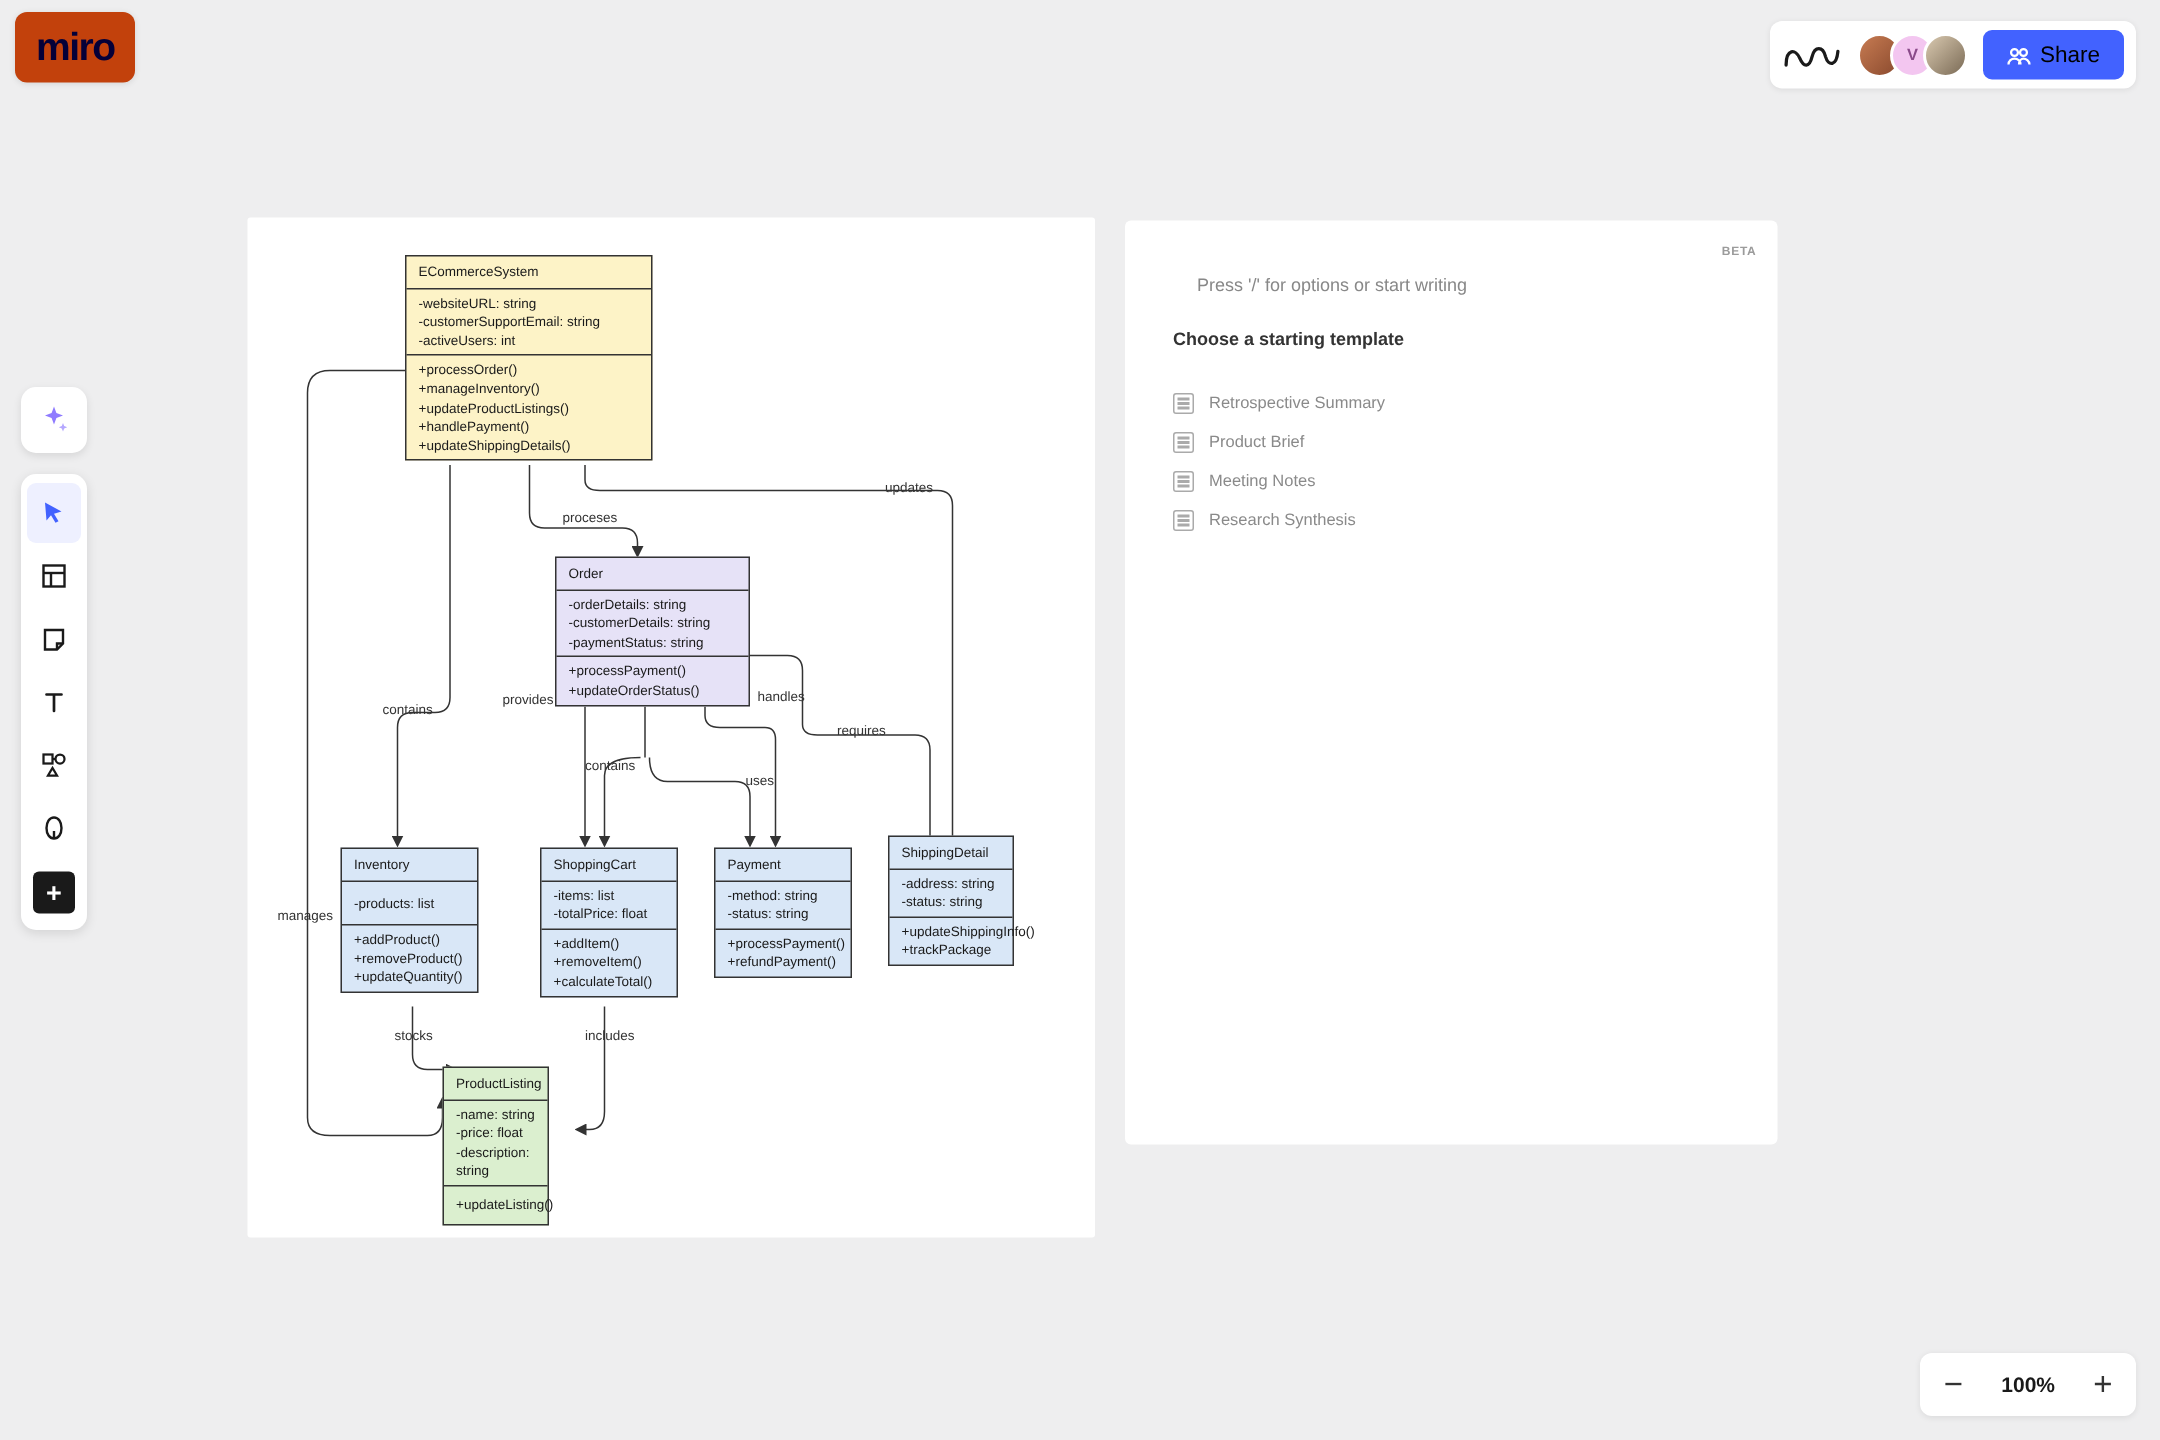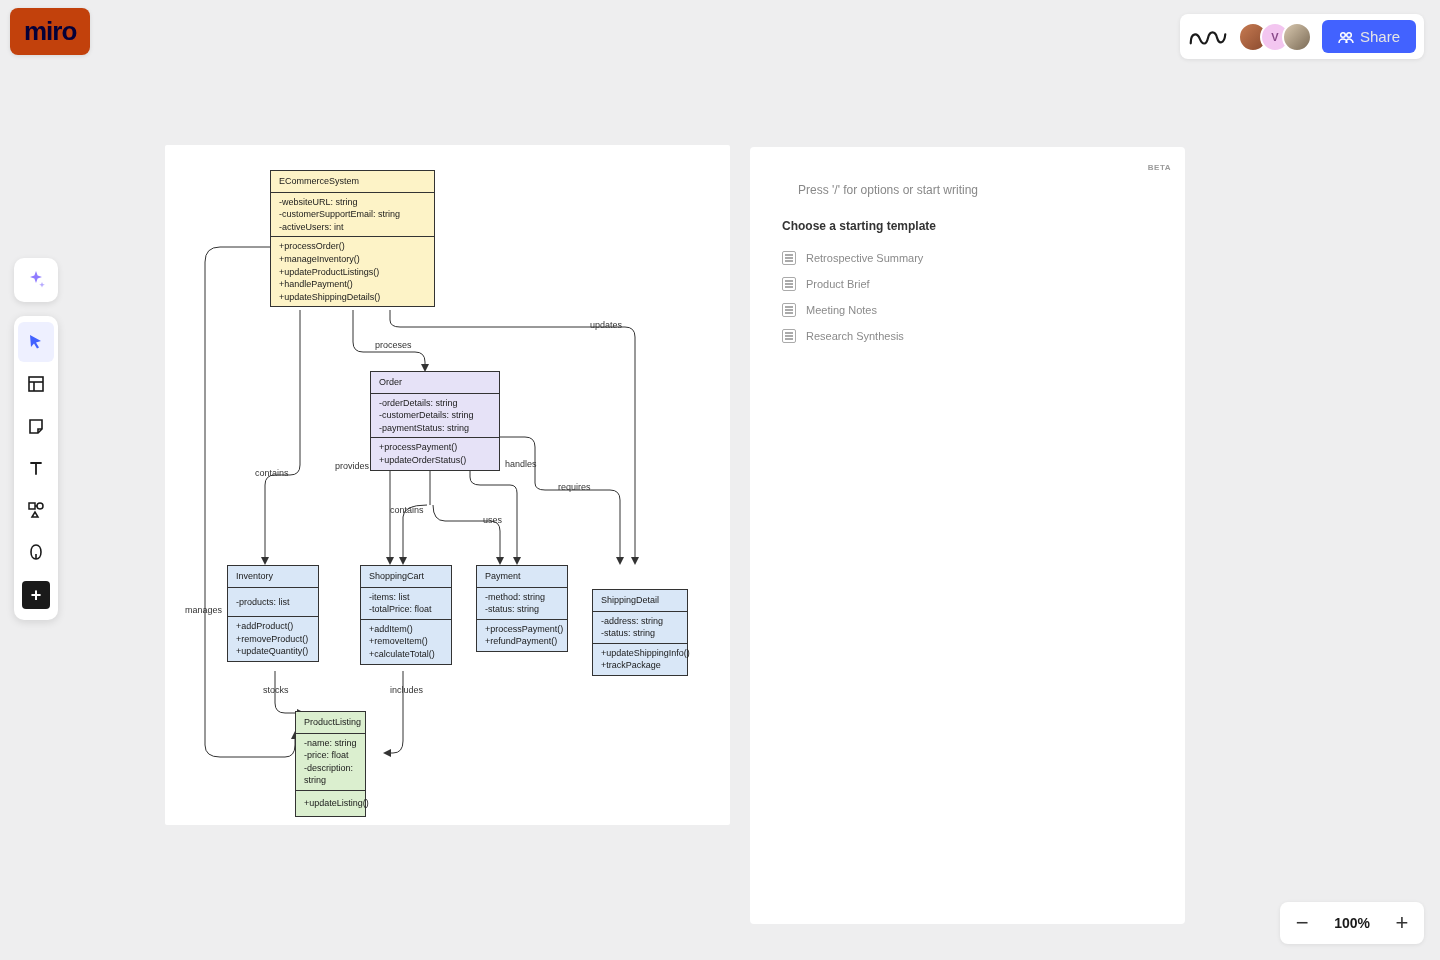--- a/index.html
+++ b/index.html
@@ -2,21 +2,21 @@
 <html><head>
 <meta charset="utf-8">
 <style>
   * { margin:0; padding:0; box-sizing:border-box; }
   body { font-family:-apple-system,BlinkMacSystemFont,"Segoe UI",Helvetica,Arial,sans-serif; background:#eeeeef; width:1440px; height:960px; overflow:hidden; position:relative; color:#1a1a1a; }
   .logo { position:absolute; top:8px; left:10px; background:#c2410c; border-radius:8px; padding:8px 14px; font-size:26px; font-weight:900; letter-spacing:-1px; color:#050038; box-shadow:0 1px 4px rgba(0,0,0,.1); }
   .top-right { position:absolute; top:14px; right:16px; background:#fff; border-radius:8px; padding:6px 8px; display:flex; align-items:center; gap:10px; box-shadow:0 1px 4px rgba(0,0,0,.08); }
   .wave-icon { width:40px; height:24px; display:flex; align-items:center; justify-content:center; }
   .avatars { display:flex; align-items:center; }
   .avatars .av { width:30px; height:30px; border-radius:50%; margin-left:-8px; border:2px solid #fff; display:flex; align-items:center; justify-content:center; font-size:11px; font-weight:600; }
-  .share-btn { background:#4262ff; color:#e5e5e5; border:none; border-radius:6px; padding:8px 16px; font-size:15px; font-weight:500; display:flex; align-items:flex-end; gap:6px; cursor:pointer; }
+  .share-btn { background:#4262ff; color:#000000; border:none; border-radius:6px; padding:8px 16px; font-size:15px; font-weight:500; display:flex; align-items:flex-end; gap:6px; cursor:pointer; }
 
   .sparkle-btn { position:absolute; left:14px; top:258px; width:44px; height:44px; background:#fff; border-radius:10px; display:flex; align-items:center; justify-content:center; box-shadow:0 2px 6px rgba(0,0,0,.1); cursor:pointer; }
   .toolbar { position:absolute; left:14px; top:316px; width:44px; background:#fff; border-radius:10px; box-shadow:0 2px 8px rgba(0,0,0,.12); padding:6px 0; display:flex; flex-direction:column; align-items:center; gap:2px; }
   .tool { width:36px; height:40px; display:flex; align-items:center; justify-content:center; cursor:pointer; border-radius:6px; }
   .tool.selected { background:#eef0ff; }
   .tool-add { width:28px; height:28px; background:#1a1a1a; border-radius:4px; color:#fff; display:flex; align-items:center; justify-content:center; font-size:18px; font-weight:600; margin:4px 0 2px 0; }
 
   .canvas { position:absolute; left:165px; top:145px; width:565px; height:680px; background:#fff; border-radius:2px; }
   .uml { position:absolute; border:1px solid #333; font-size:9px; line-height:1.4; }
   .uml .title { padding:4px 8px; border-bottom:1px solid #333; font-weight:400; }
@@ -24,25 +24,25 @@
   .uml .divider { border-top:1px solid #333; }
   .uml.yellow { background:#fdf3c7; }
   .uml.purple { background:#e6e2f7; }
   .uml.blue   { background:#d9e7f7; }
   .uml.green  { background:#dbefcf; }
 
   .edge-label { position:absolute; font-size:9px; color:#333; background:transparent; }
   svg.lines { position:absolute; left:0; top:0; width:100%; height:100%; pointer-events:none; }
   .arrow-head { fill:#333; }
 
-  .doc-panel { position:absolute; left:750px; top:147px; width:435px; height:777px; background:#fff; border-radius:4px; padding:36px 32px 20px 32px; }
+  .doc-panel { position:absolute; left:750px; top:147px; width:435px; height:616px; background:#fff; border-radius:4px; padding:36px 32px 20px 32px; }
   .beta { position:absolute; top:16px; right:14px; font-size:8px; letter-spacing:.5px; color:#9b9b9b; font-weight:600; }
   .doc-title { font-size:25px; font-weight:700; color:#4a4a55; margin-bottom:6px; }
   .doc-hint { font-size:12px; color:#888; margin-bottom:22px;margin-left:16px; }
-  .tmpl-head { font-size:12px; font-weight:700; color:#333; margin-bottom:12px; }
+  .tmpl-head { font-size:12px; font-weight:700; color:#333; margin-bottom:23px; }
   .tmpl-item { display:flex; align-items:center; gap:10px; font-size:11px; color:#8a8a8a; padding:6px 0; cursor:pointer; }
   .tmpl-icon { width:14px; height:14px; border:1px solid #aaa; border-radius:2px; position:relative; }
   .tmpl-icon::before { content:""; position:absolute; left:2px; top:2px; right:2px; height:2px; background:#aaa; box-shadow:0 3px 0 #aaa, 0 6px 0 #aaa; }
 
   .zoom { position:absolute; right:16px; bottom:16px; background:#fff; border-radius:8px; padding:8px 12px; display:flex; align-items:center; gap:22px; box-shadow:0 1px 4px rgba(0,0,0,.08); }
   .zoom .zbtn { cursor:pointer; font-size:22px; font-weight:300; color:#333; width:20px; text-align:center; }
   .zoom .zval { font-size:14px; font-weight:600; }
 </style>
 </head>
 <body>
@@ -213,21 +213,21 @@
     <div class="sec">
       <div>-method: string</div>
       <div>-status: string</div>
     </div>
     <div class="sec divider">
       <div>+processPayment()</div>
       <div>+refundPayment()</div>
     </div>
   </div>
 
-  <div class="uml blue" style="left:427px; top:444px; width:96px;">
+  <div class="uml blue" style="left:427px; top:412px; width:84px;">
     <div class="title">ShippingDetail</div>
     <div class="sec">
       <div>-address: string</div>
       <div>-status: string</div>
     </div>
     <div class="sec divider">
       <div>+updateShippingInfo()</div>
       <div>+trackPackage</div>
     </div>
   </div>
@@ -244,21 +244,21 @@
     </div>
   </div>
 
   <div class="edge-label" style="left:210px; top:195px;">proceses</div>
   <div class="edge-label" style="left:425px; top:175px;">updates</div>
   <div class="edge-label" style="left:90px; top:323px;">contains</div>
   <div class="edge-label" style="left:170px; top:316px;">provides</div>
   <div class="edge-label" style="left:340px; top:314px;">handles</div>
   <div class="edge-label" style="left:393px; top:337px;">requires</div>
   <div class="edge-label" style="left:225px; top:360px;">contains</div>
-  <div class="edge-label" style="left:318px; top:370px;">uses</div>
+  <div class="edge-label" style="left:332px; top:370px;">uses</div>
   <div class="edge-label" style="left:20px; top:460px;text-align:center;">manages</div>
   <div class="edge-label" style="left:98px; top:540px;">stocks</div>
   <div class="edge-label" style="left:225px; top:540px;">includes</div>
 
 </div>
 
 <div class="doc-panel">
   <div class="beta">BETA</div>
   <div class="doc-hint">Press '/' for options or start writing</div>
   <div class="tmpl-head">Choose a starting template</div>

